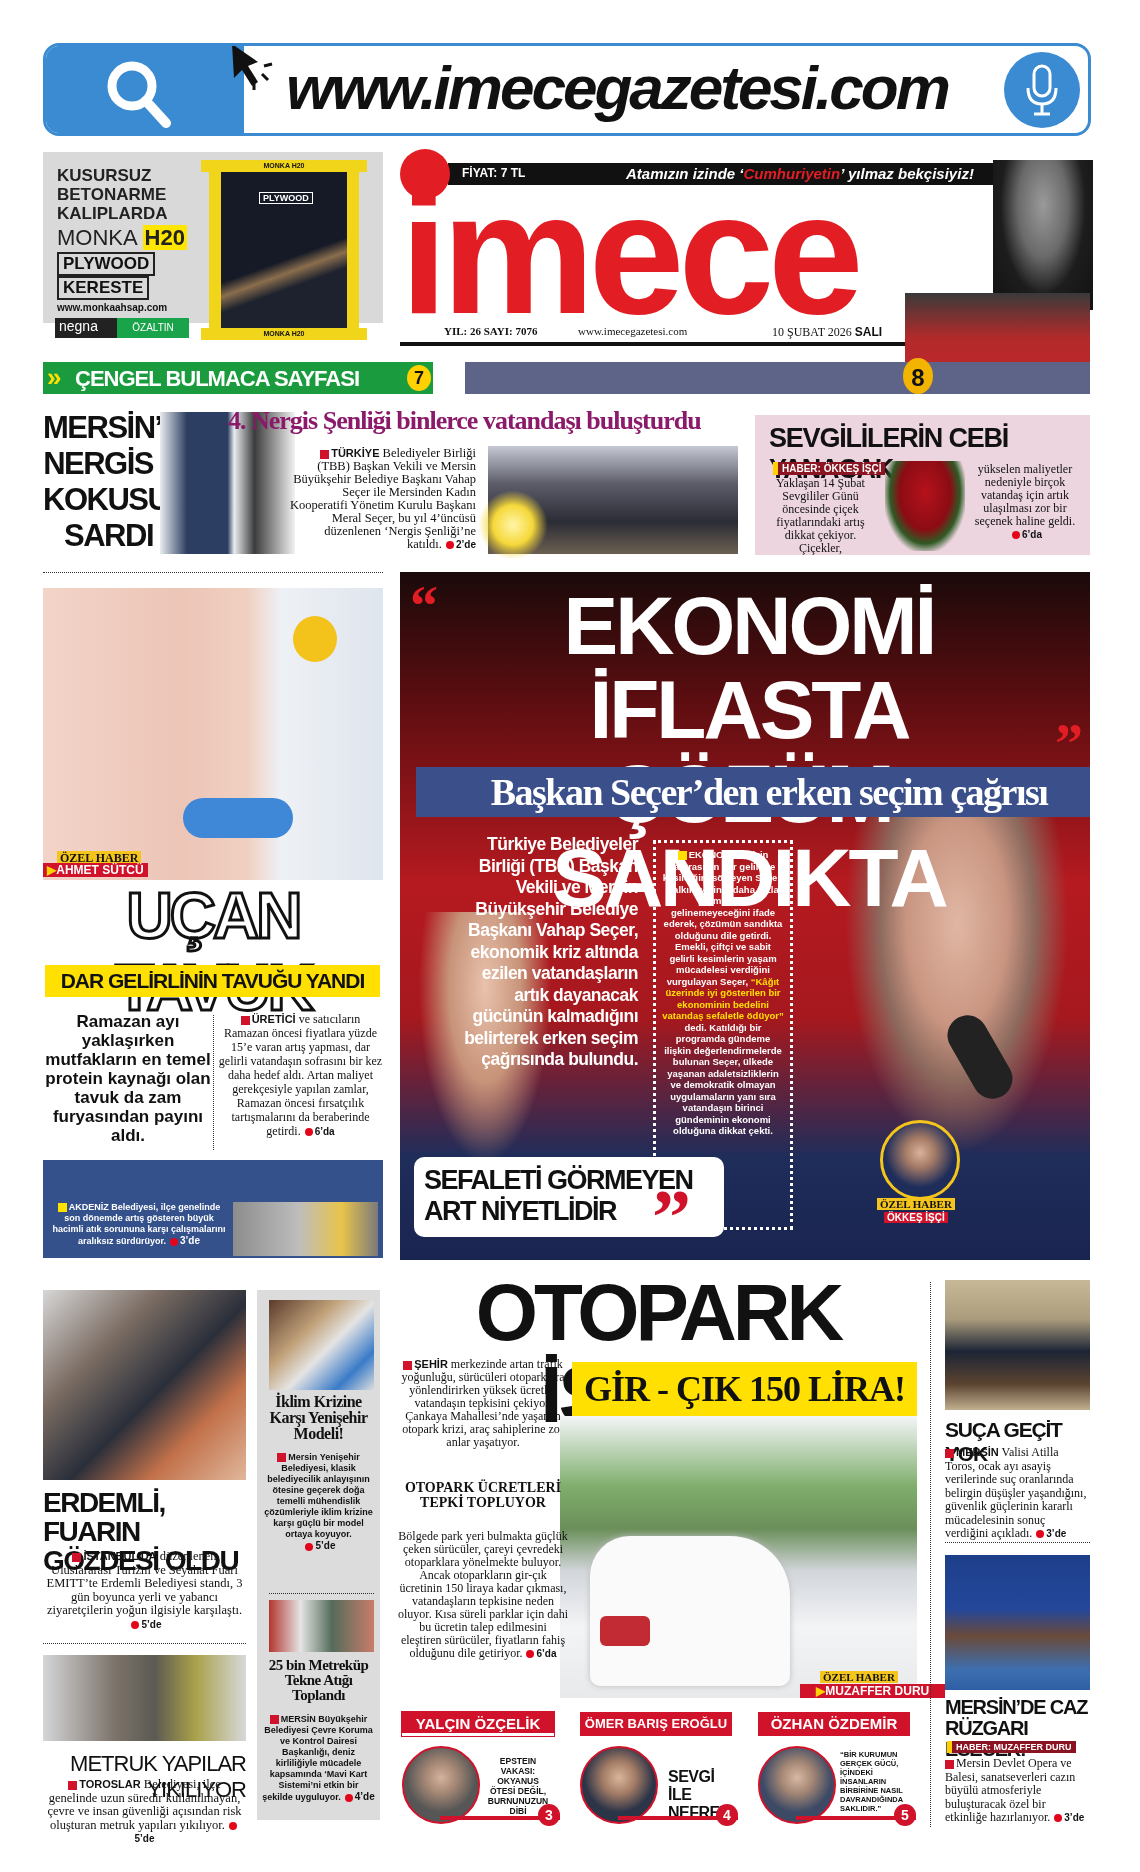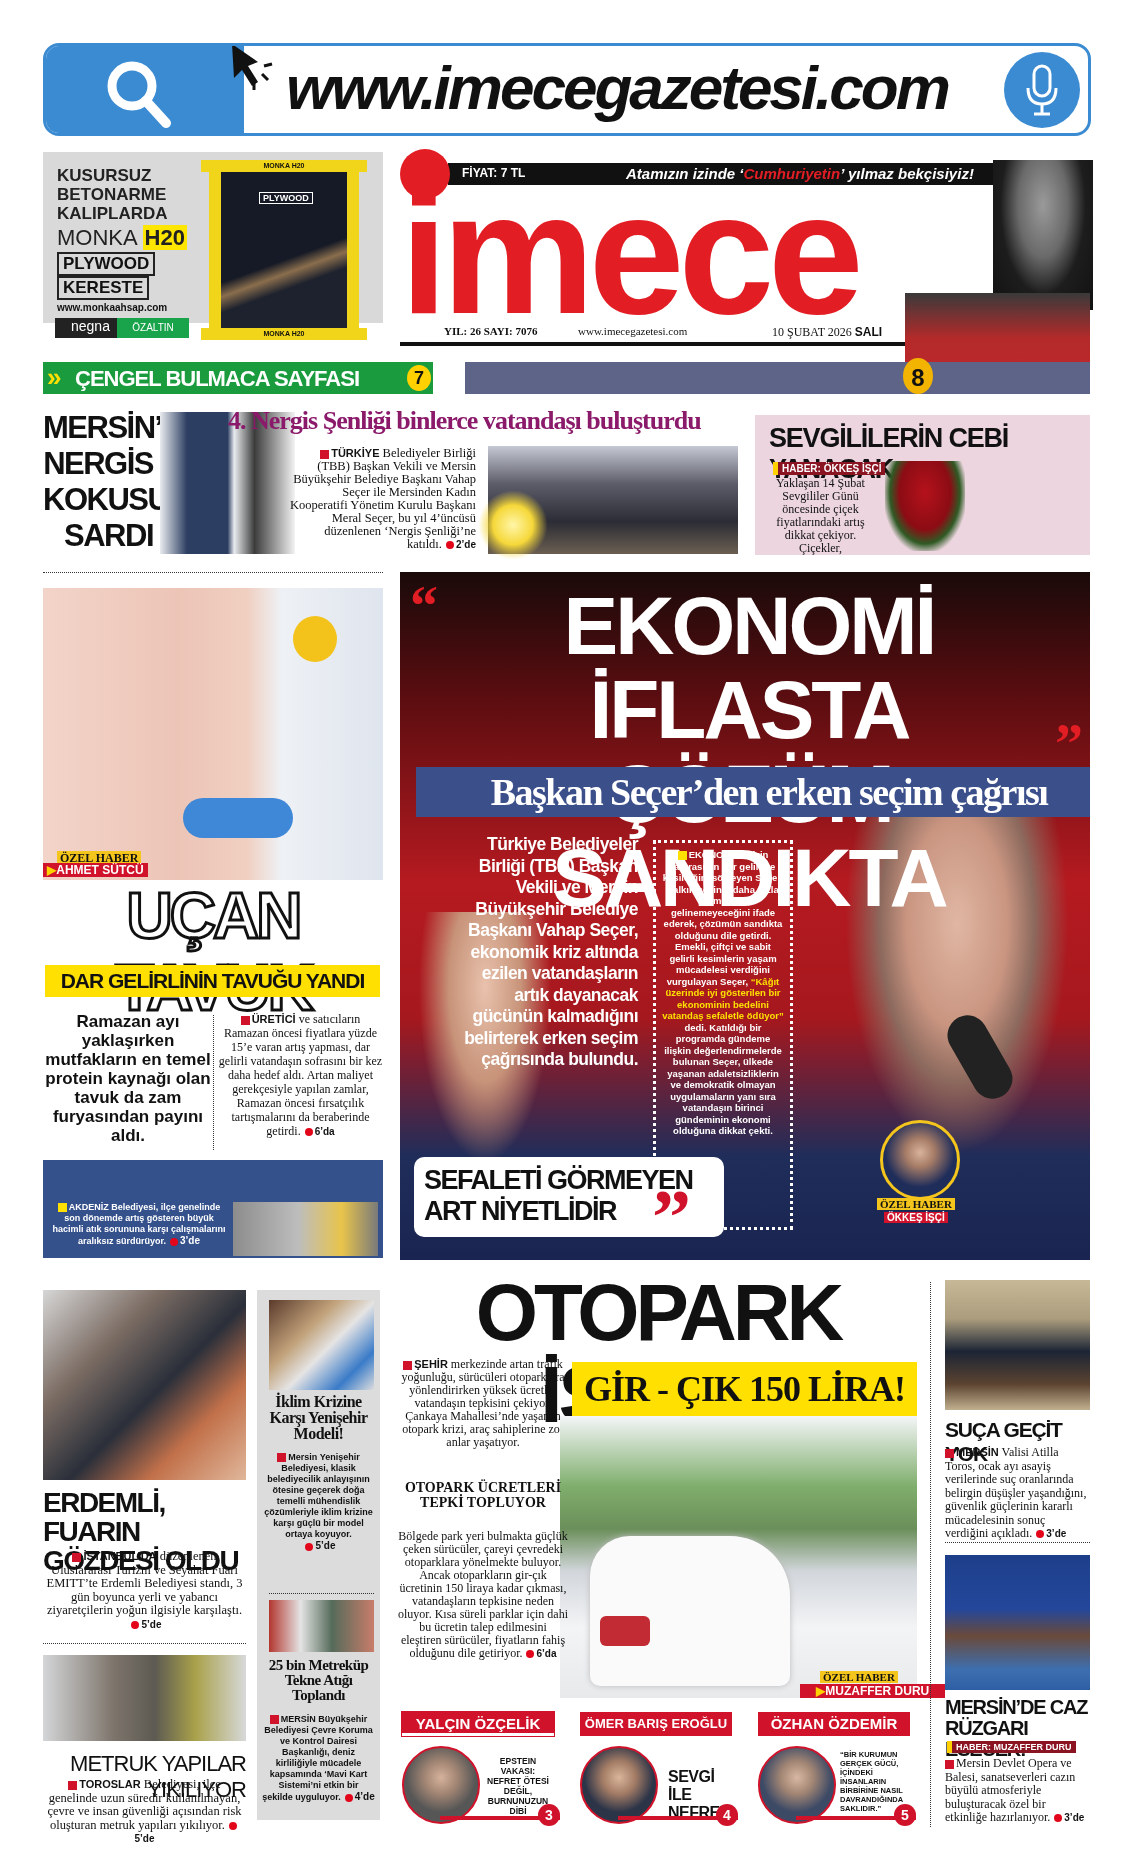--- a/index.html
+++ b/index.html
@@ -59,21 +59,21 @@
     <div>BETONARME</div>
     <div>KALIPLARDA</div>
   </div>
   <div class="abs" style="left:14px;top:73px;font-size:22px;color:#222">
     <span>MONKA</span>
     <span style="background:#ffe600;font-weight:700;padding:0 2px">H20</span>
   </div>
   <div class="abs" style="left:14px;top:100px;border:2px solid #222;padding:0 4px;font-weight:700;font-size:17px">PLYWOOD</div>
   <div class="abs" style="left:14px;top:124px;border:2px solid #222;padding:0 4px;font-weight:700;font-size:17px">KERESTE</div>
   <div class="abs" style="left:14px;top:150px;font-size:10px;font-weight:700">www.monkaahsap.com</div>
-  <div class="abs" style="left:12px;top:166px;width:62px;height:20px;background:#222;color:#fff;font-size:14px;padding-left:16px">negna</div>
+  <div class="abs" style="left:12px;top:166px;width:62px;height:20px;background:#222;color:#fff;font-size:14px;padding-left:4px">negna</div>
   <div class="abs" style="left:74px;top:166px;width:72px;height:20px;background:#19a34a;color:#fff;font-size:10px;text-align:center;line-height:20px">ÖZALTIN</div>
 
   <div class="abs" style="left:158px;top:0;width:166px;height:195px">
     <div class="abs" style="left:0;top:8px;width:166px;height:12px;background:#f1d51a;font-size:7px;font-weight:700;text-align:center;line-height:12px">MONKA H20</div>
     <div class="abs" style="left:0;top:176px;width:166px;height:12px;background:#f1d51a;font-size:7px;font-weight:700;text-align:center;line-height:12px">MONKA H20</div>
     <div class="abs" style="left:8px;top:8px;width:12px;height:180px;background:#f1d51a"></div>
     <div class="abs" style="left:146px;top:8px;width:12px;height:180px;background:#f1d51a"></div>
     <div class="abs" style="left:20px;top:20px;width:126px;height:156px;background:linear-gradient(160deg,#161a26 55%,#8a6e4d 62%,#1e222e 70%)"></div>
     <div class="abs" style="left:58px;top:40px;border:1px solid #fff;color:#fff;font-size:9px;font-weight:700;padding:0 3px">PLYWOOD</div>
   </div>
@@ -114,20 +114,21 @@
 <div class="abs serif" style="left:228px;top:406px;font-size:26px;font-weight:700;color:#8b1a6b;letter-spacing:-1px">4. Nergis Şenliği binlerce vatandaşı buluşturdu</div>
 <div class="abs serif" style="left:290px;top:447px;width:186px;font-size:12.5px;line-height:13px;text-align:right"><span class="redsq"></span><b style="font-family:'Liberation Sans',sans-serif;font-size:11px">TÜRKİYE</b> <span>Belediyeler Birliği (TBB) Başkan Vekili ve Mersin Büyükşehir Belediye Başkanı Vahap Seçer ile Mersinden Kadın Kooperatifi Yönetim Kurulu Başkanı Meral Seçer, bu yıl 4’üncüsü düzenlenen ‘Nergis Şenliği’ne katıldı.</span><span class="dot"></span><span class="ref">2’de</span></div>
 <div class="photo" style="left:488px;top:446px;width:250px;height:108px;background:linear-gradient(180deg,#c5c9d3 0,#5d5d6a 35%,#2b2c35 70%,#6b5f51 100%)"></div>
 <div class="photo" style="left:478px;top:490px;width:70px;height:70px;border-radius:50%;background:radial-gradient(circle,#fff6a8 0,#f6d83a 40%,rgba(255,255,255,0) 70%)"></div>
 
 <div class="abs" style="left:755px;top:415px;width:335px;height:140px;background:#ecd5df">
   <div class="abs" style="left:14px;top:8px;font-size:27px;font-weight:700;letter-spacing:-1.2px;color:#111">SEVGİLİLERİN CEBİ YANACAK</div>
   <div class="abs" style="left:18px;top:47px;background:#8b1422;color:#fff;font-size:10px;font-weight:700;padding:1px 4px;border-left:5px solid #ffd100">HABER: ÖKKEŞ İŞÇİ</div>
   <div class="abs serif center" style="left:8px;top:62px;width:115px;font-size:12px;line-height:13px">Yaklaşan 14 Şubat Sevgililer Günü öncesinde çiçek fiyatlarındaki artış dikkat çekiyor. Çiçekler,</div>
   <div class="photo" style="left:130px;top:46px;width:80px;height:90px;background:radial-gradient(ellipse at 50% 35%,#b5121b 0,#8c0c14 45%,#2f5a24 62%,rgba(236,213,223,0) 75%)"></div>
+  <div class="abs serif center" style="left:210px;top:48px;width:120px;font-size:12px;line-height:13px"><span>yükselen maliyetler nedeniyle birçok vatandaş için artık ulaşılması zor bir seçenek haline geldi.</span><br><span class="dot"></span><span class="ref">6’da</span></div>
 </div>
 
 <div class="abs dotline" style="left:43px;top:572px;width:340px"></div>
 
 <div class="photo" style="left:43px;top:588px;width:340px;height:292px;background:linear-gradient(90deg,#f3d4c9 0,#ecc5b7 40%,#f0cfc1 60%,#eef1f5 70%,#dfe5ee 100%)">
   <div class="abs" style="left:250px;top:28px;width:44px;height:46px;border-radius:50%;background:#f3c21b"></div>
   <div class="abs" style="left:140px;top:210px;width:110px;height:40px;background:#3f87d7;border-radius:20px"></div>
 </div>
 <div class="abs" style="left:57px;top:851px;background:#f4c51c;font-family:'Liberation Serif',serif;font-weight:700;font-size:12px;padding:0 3px">ÖZEL HABER</div>
 <div class="abs" style="left:43px;top:863px;background:#d0122a;color:#fff;font-weight:700;font-size:12px;padding:0 4px"><span style="color:#ffd100">▶</span><span>AHMET SÜTCÜ</span></div>
@@ -207,21 +208,21 @@
 </div>
 <div class="abs serif center" style="left:398px;top:1480px;width:170px;font-size:14px;font-weight:700;line-height:15px">OTOPARK ÜCRETLERİ TEPKİ TOPLUYOR</div>
 <div class="abs serif center" style="left:398px;top:1530px;width:170px;font-size:12px;line-height:13px"><span>Bölgede park yeri bulmakta güçlük çeken sürücüler, çareyi çevredeki otoparklara yönelmekte buluyor. Ancak otoparkların gir-çık ücretinin 150 liraya kadar çıkması, vatandaşların tepkisine neden oluyor. Kısa süreli parklar için dahi bu ücretin talep edilmesini eleştiren sürücüler, fiyatların fahiş olduğunu dile getiriyor.</span><span class="dot"></span><span class="ref">6’da</span></div>
 <div class="abs serif" style="left:820px;top:1671px;background:#f4c51c;font-weight:700;font-size:11px;padding:0 3px">ÖZEL HABER</div>
 <div class="abs" style="left:800px;top:1684px;background:#d0122a;color:#fff;font-weight:700;font-size:12px;padding:0 16px"><span style="color:#ffd100">▶</span><span>MUZAFFER DURU</span></div>
 
 <div class="abs" style="left:400px;top:1712px;width:520px;height:110px">
   <div class="abs" style="left:0;top:0;width:170px;height:110px">
     <div class="abs" style="left:2px;top:0;width:152px;height:24px;background:#d0122a;color:#fff;font-weight:700;font-size:15px;text-align:center;line-height:24px;border-bottom:3px solid #fff;outline:1px solid #d0122a">YALÇIN ÖZÇELİK</div>
     <div class="abs" style="left:2px;top:34px;width:78px;height:78px;border-radius:50%;border:2px solid #d0122a;background:radial-gradient(circle at 50% 40%,#d5b29c 0,#a38674 28%,#565656 60%)"></div>
-    <div class="abs center" style="left:84px;top:44px;width:68px;font-size:8.5px;font-weight:700;line-height:10px">EPSTEIN VAKASI: NEFRET ÖTESİ DEĞİL, BURNUNUZUN DİBİ</div>
+    <div class="abs center" style="left:84px;top:44px;width:68px;font-size:8.5px;font-weight:700;line-height:10px">EPSTEIN VAKASI: OKYANUS ÖTESİ DEĞİL, BURNUNUZUN DİBİ</div>
     <div class="abs" style="left:40px;top:104px;width:120px;height:4px;background:#d0122a"></div>
     <div class="abs" style="left:138px;top:92px;width:22px;height:22px;border-radius:50%;background:#d0122a;color:#fff;font-weight:900;font-size:14px;text-align:center;line-height:22px">3</div>
   </div>
   <div class="abs" style="left:178px;top:0;width:170px;height:110px">
     <div class="abs" style="left:2px;top:0;width:152px;height:24px;background:#d0122a;color:#fff;font-weight:900;font-size:13px;text-align:center;line-height:24px">ÖMER BARIŞ EROĞLU</div>
     <div class="abs" style="left:2px;top:34px;width:78px;height:78px;border-radius:50%;border:2px solid #d0122a;background:radial-gradient(circle at 50% 40%,#d9b59b 0,#a57d66 28%,#2c3448 60%)"></div>
     <div class="abs" style="left:90px;top:56px;width:70px;font-size:16px;font-weight:700;line-height:18px;letter-spacing:-0.5px">SEVGİ İLE NEFRET</div>
     <div class="abs" style="left:40px;top:104px;width:120px;height:4px;background:#d0122a"></div>
     <div class="abs" style="left:138px;top:92px;width:22px;height:22px;border-radius:50%;background:#d0122a;color:#fff;font-weight:900;font-size:14px;text-align:center;line-height:22px">4</div>
   </div>

